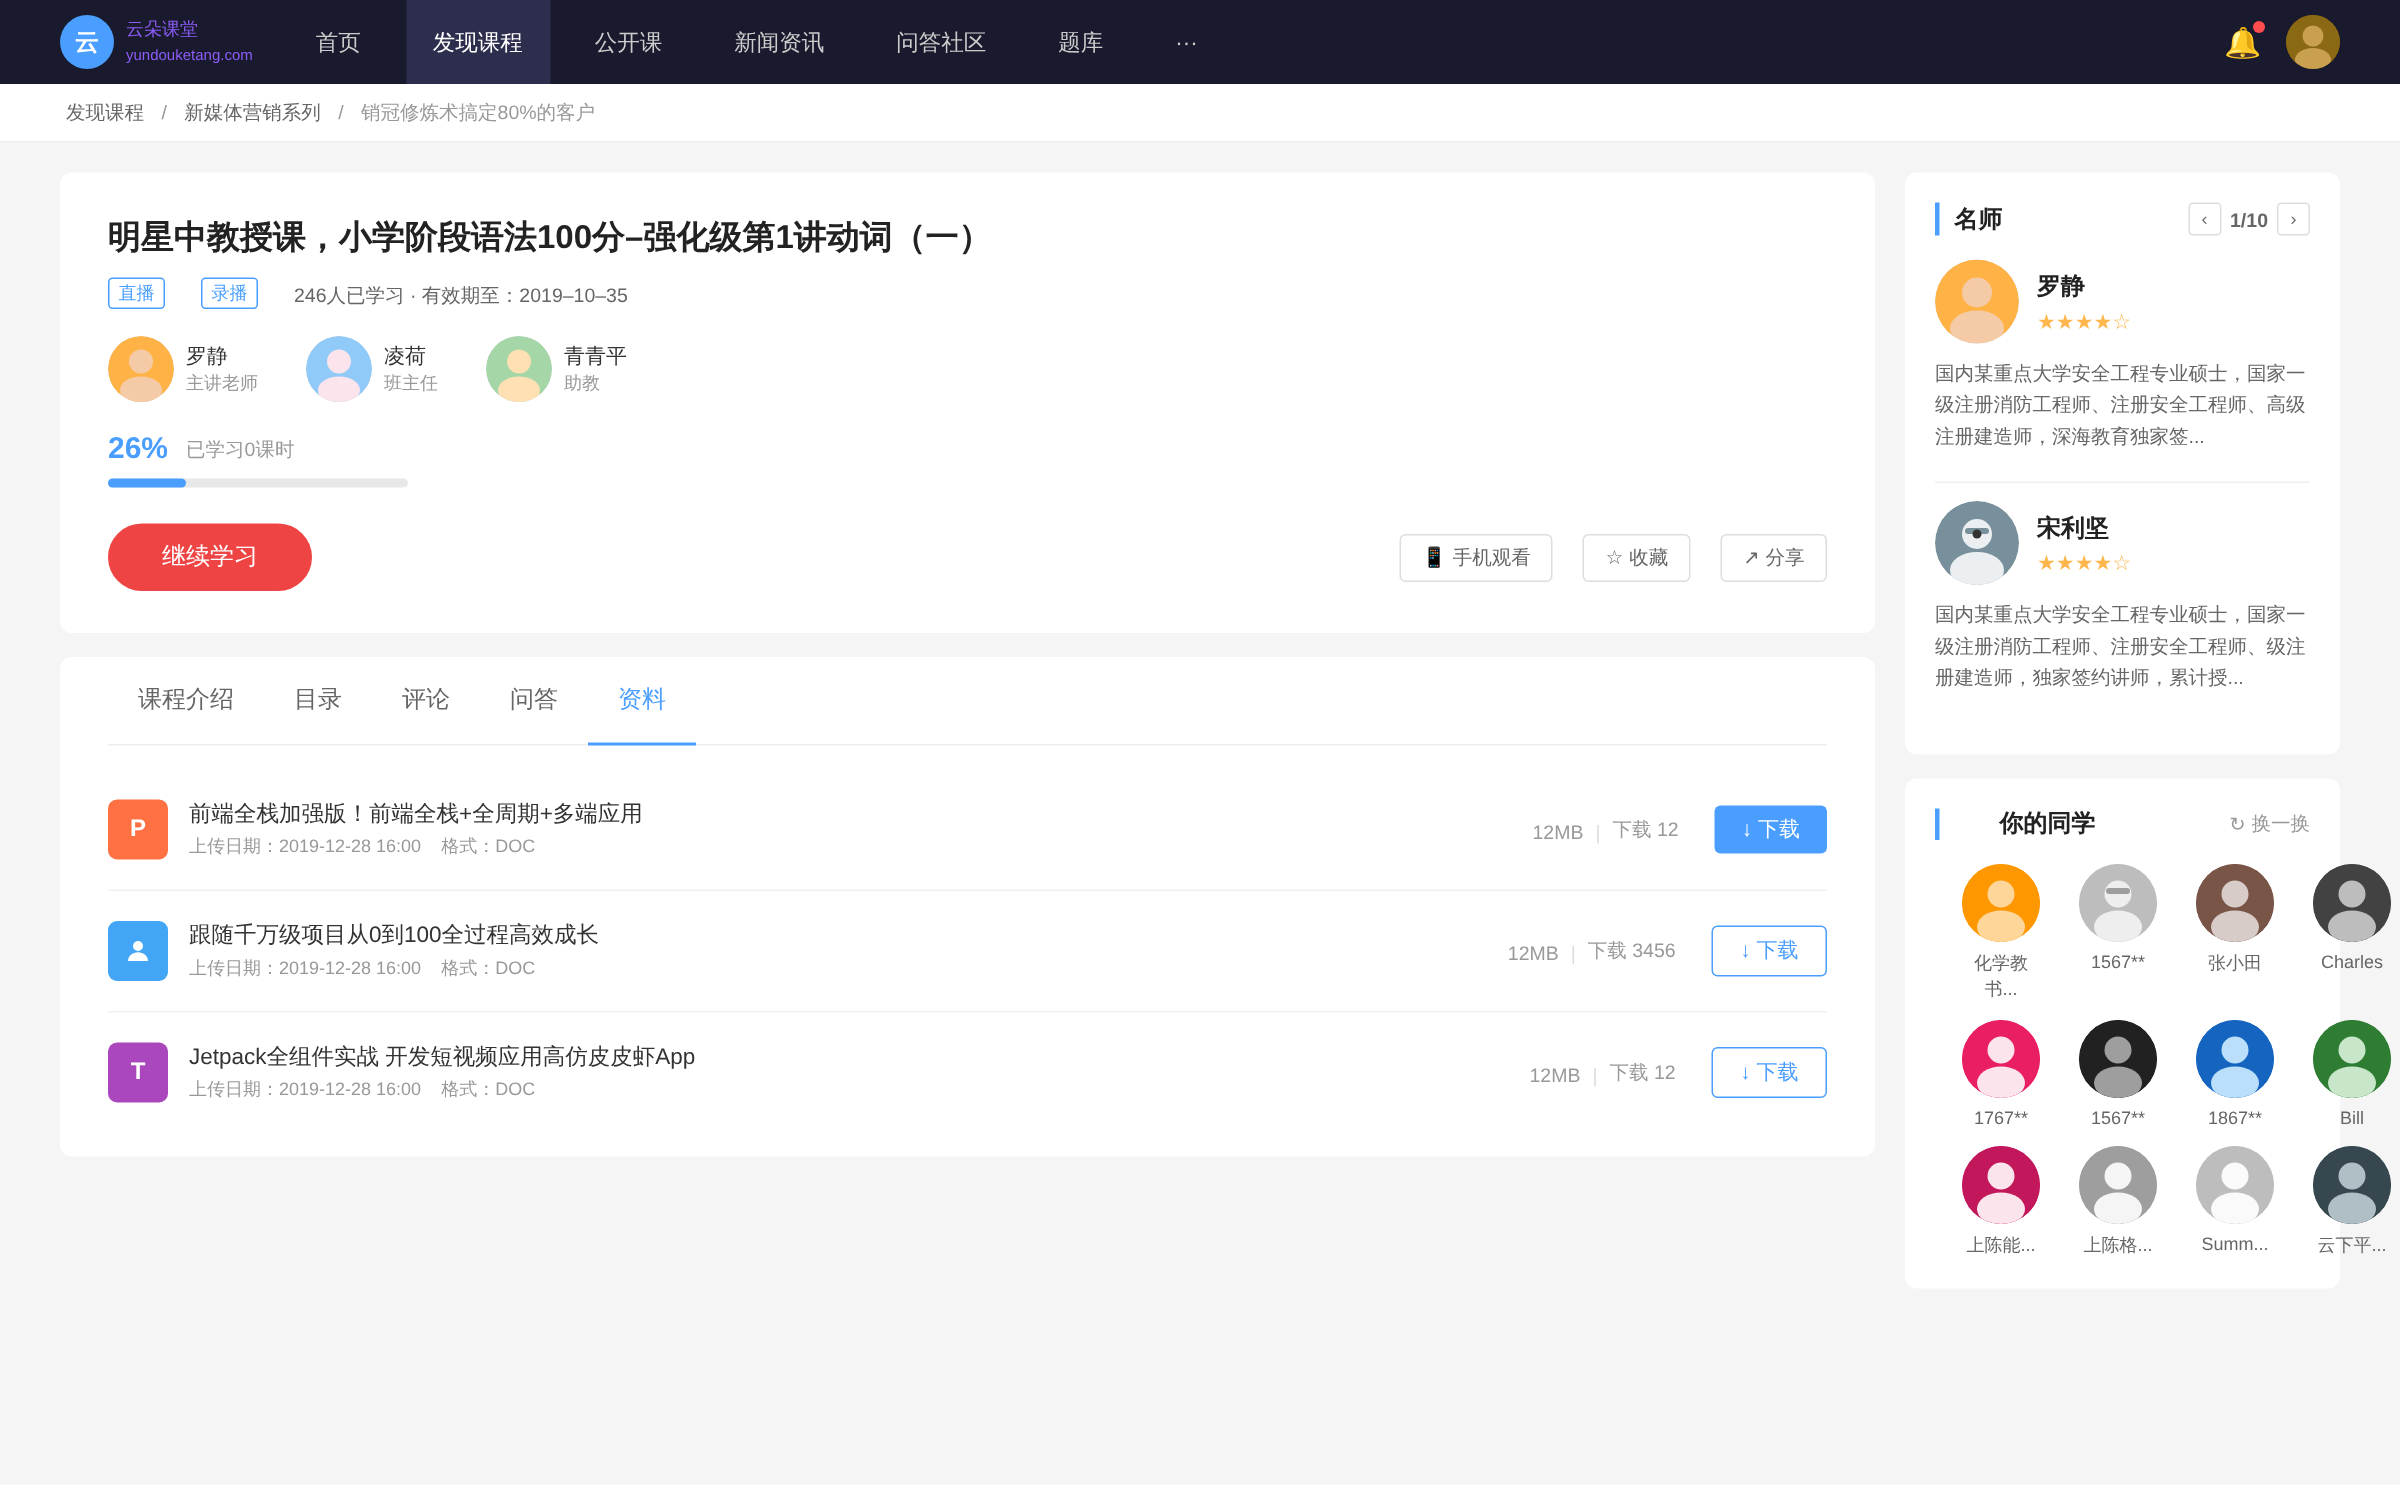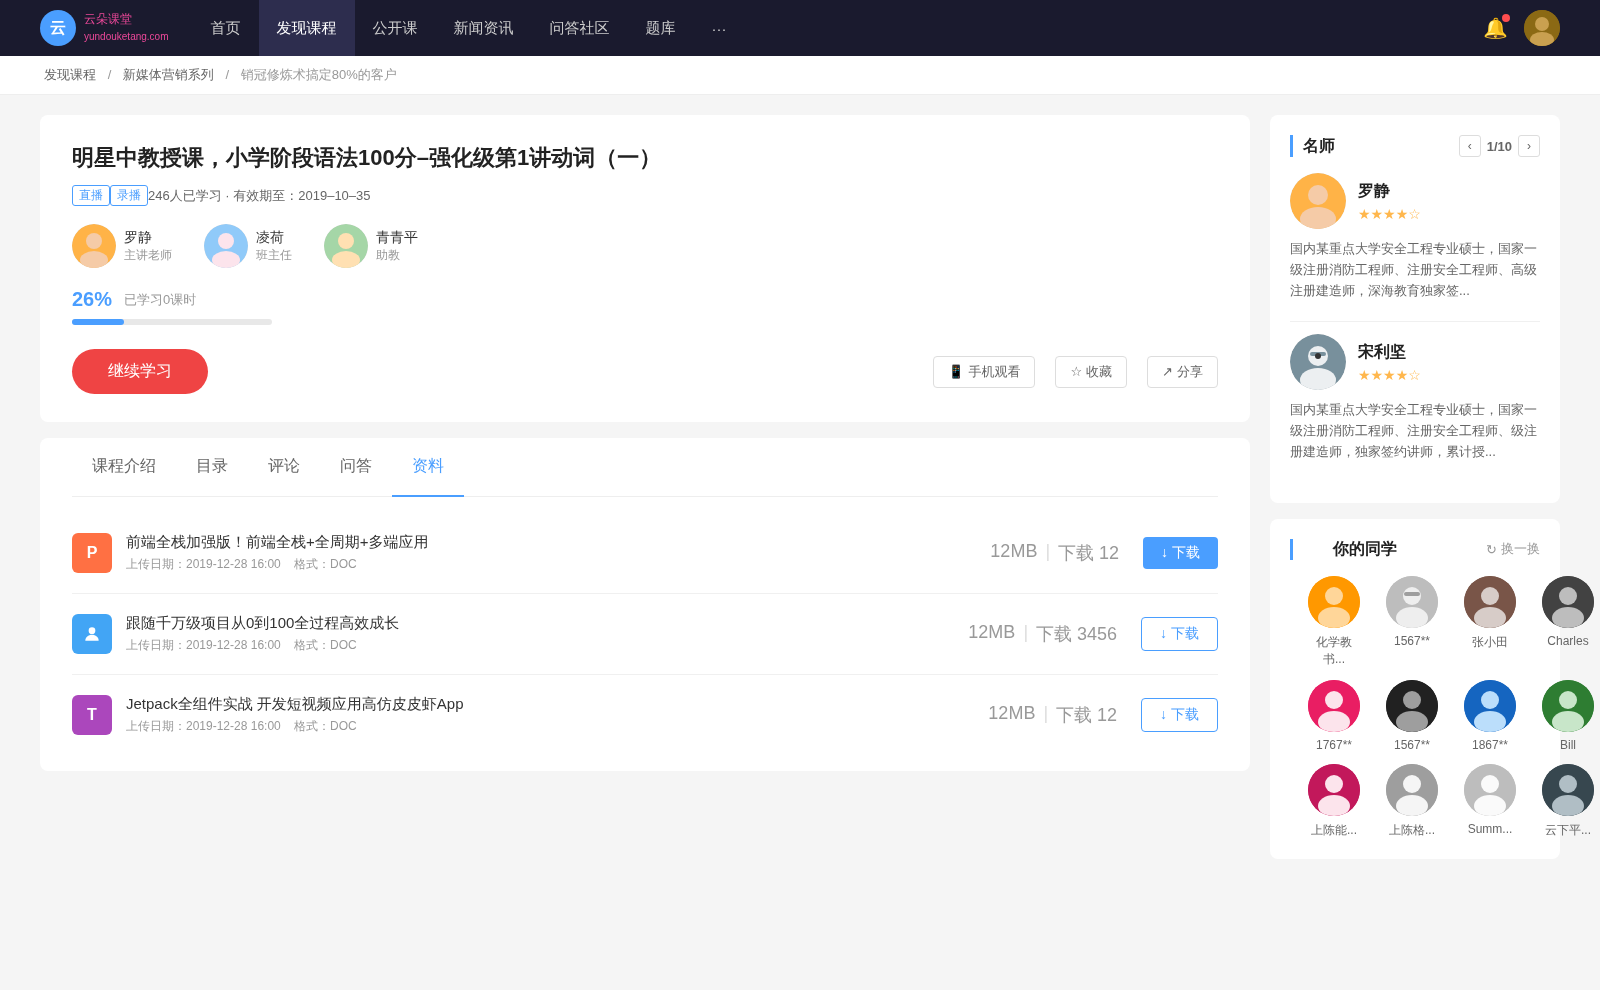--- a/index.html
+++ b/index.html
@@ -3,41 +3,41 @@
   <meta charset="utf-8">
   <style>
     * { box-sizing: border-box; margin: 0; padding: 0; }
     body { font-family: -apple-system, BlinkMacSystemFont, 'PingFang SC', 'Helvetica Neue', Arial, sans-serif; background: #f5f5f5; color: #333; font-size: 14px; }
 
     
     .navbar { background: #1a1a2e; height: 56px; display: flex; align-items: center; padding: 0 40px; gap: 0; }
     .logo-area { display: flex; align-items: center; gap: 8px; margin-right: 24px; }
     .logo-icon { width: 36px; height: 36px; background: #4a9eff; border-radius: 50%; display: flex; align-items: center; justify-content: center; color: white; font-weight: bold; font-size: 16px; }
     .logo-text { color: white; font-size: 13px; line-height: 1.2; }
-    .nav-items { display: flex; align-items: flex-end; gap: 0; flex: 1; }
+    .nav-items { display: flex; align-items: flex-end; gap: 12px; flex: 1; }
     .nav-item { color: #ccc; padding: 0 18px; height: 56px; display: flex; align-items: center; cursor: pointer; font-size: 15px; }
     .nav-item.active { background: #2d2d4e; color: white; }
     .nav-right { display: flex; align-items: center; gap: 16px; margin-left: auto; }
     .nav-bell { color: #ccc; font-size: 20px; position: relative; cursor: pointer; }
     .bell-dot { width: 8px; height: 8px; background: #ff4d4f; border-radius: 50%; position: absolute; top: -2px; right: -2px; }
     .nav-avatar { width: 36px; height: 36px; border-radius: 50%; background: #8B6914; overflow: hidden; cursor: pointer; display: flex; align-items: center; justify-content: center; }
 
     
     .breadcrumb { background: white; padding: 10px 40px; font-size: 13px; color: #666; border-bottom: 1px solid #eee; }
     .breadcrumb span { color: #999; margin: 0 4px; }
 
     
     .main-layout { display: flex; gap: 20px; padding: 20px 40px; max-width: 1600px; }
     .content-area { flex: 1; min-width: 0; }
     .sidebar { width: 290px; flex-shrink: 0; }
 
     
     .course-card { background: white; border-radius: 8px; padding: 28px 32px; margin-bottom: 16px; }
     .course-title { font-size: 22px; font-weight: 600; color: #222; margin-bottom: 12px; }
-    .course-meta { display: flex; align-items: center; gap: 0; margin-bottom: 18px; }
+    .course-meta { display: flex; align-items: flex-end; gap: 24px; margin-bottom: 18px; }
     .badge { border: 1px solid; padding: 1px 6px; border-radius: 3px; font-size: 12px; }
     .badge-live { color: #4a9eff; border-color: #4a9eff; }
     .badge-record { color: #4a9eff; border-color: #4a9eff; }
     .meta-text { color: #666; font-size: 13px; }
     .teachers { display: flex; gap: 32px; margin-bottom: 20px; }
     .teacher-item { display: flex; align-items: center; gap: 8px; }
     .teacher-avatar { width: 44px; height: 44px; border-radius: 50%; overflow: hidden; background: #ddd; }
     .teacher-avatar svg { width: 100%; height: 100%; }
     .teacher-info { }
     .teacher-name { font-size: 14px; color: #333; font-weight: 500; }
@@ -63,21 +63,21 @@
     .resource-list { padding: 16px 0; }
     .resource-item { display: flex; align-items: center; padding: 20px 0; border-bottom: 1px solid #f0f0f0; }
     .resource-item:last-child { border-bottom: none; }
     .res-icon { width: 40px; height: 40px; border-radius: 6px; display: flex; align-items: center; justify-content: center; color: white; font-weight: bold; font-size: 16px; margin-right: 14px; flex-shrink: 0; }
     .res-icon-p { background: #ff7043; }
     .res-icon-u { background: #42a5f5; }
     .res-icon-t { background: #ab47bc; }
     .res-info { flex: 1; }
     .res-name { font-size: 15px; color: #333; margin-bottom: 4px; font-weight: 500; }
     .res-meta { font-size: 12px; color: #999; }
-    .res-stats { display: flex; align-items: flex-start; gap: 8px; color: #999; font-size: 18px; margin-right: 24px; }
+    .res-stats { display: flex; align-items: flex-end; gap: 8px; color: #999; font-size: 13px; margin-right: 24px; }
     .res-sep { color: #ddd; }
     .btn-download { border: 1px solid #4a9eff; color: #4a9eff; background: none; padding: 7px 18px; border-radius: 4px; cursor: pointer; font-size: 14px; display: flex; align-items: center; gap: 4px; }
     .btn-download-filled { background: #4a9eff; color: white; border: none; padding: 7px 18px; border-radius: 4px; cursor: pointer; font-size: 14px; display: flex; align-items: center; gap: 4px; }
 
     
     .sidebar-card { background: white; border-radius: 8px; padding: 20px; margin-bottom: 16px; }
     .sidebar-card-title { font-size: 16px; font-weight: 600; color: #222; margin-bottom: 16px; border-left: 3px solid #4a9eff; padding-left: 10px; display: flex; align-items: center; }
     .teacher-nav { display: flex; align-items: center; gap: 6px; margin-left: auto; font-size: 13px; color: #999; }
     .teacher-nav button { background: none; border: 1px solid #ddd; width: 22px; height: 22px; border-radius: 3px; cursor: pointer; font-size: 12px; color: #666; }
     .teacher-nav-count { color: #666; }
@@ -100,21 +100,21 @@
 
     
     .av-orange { background: #ff9800; }
   </style>
 </head>
 <body>
 
 <nav class="navbar">
   <div class="logo-area">
     <div class="logo-icon">云</div>
-    <div class="logo-text" style="font-size:12px; color:#ec4899; line-height:1.4;">云朵课堂<br><span style="font-size:10px;">yundouketang.com</span></div>
+    <div class="logo-text" style="font-size:12px; color:#8b5cf6; line-height:1.4;">云朵课堂<br><span style="font-size:10px;">yundouketang.com</span></div>
   </div>
   <div class="nav-items">
     <div class="nav-item">首页</div>
     <div class="nav-item active">发现课程</div>
     <div class="nav-item">公开课</div>
     <div class="nav-item">新闻资讯</div>
     <div class="nav-item">问答社区</div>
     <div class="nav-item">题库</div>
     <div class="nav-item">···</div>
   </div>

